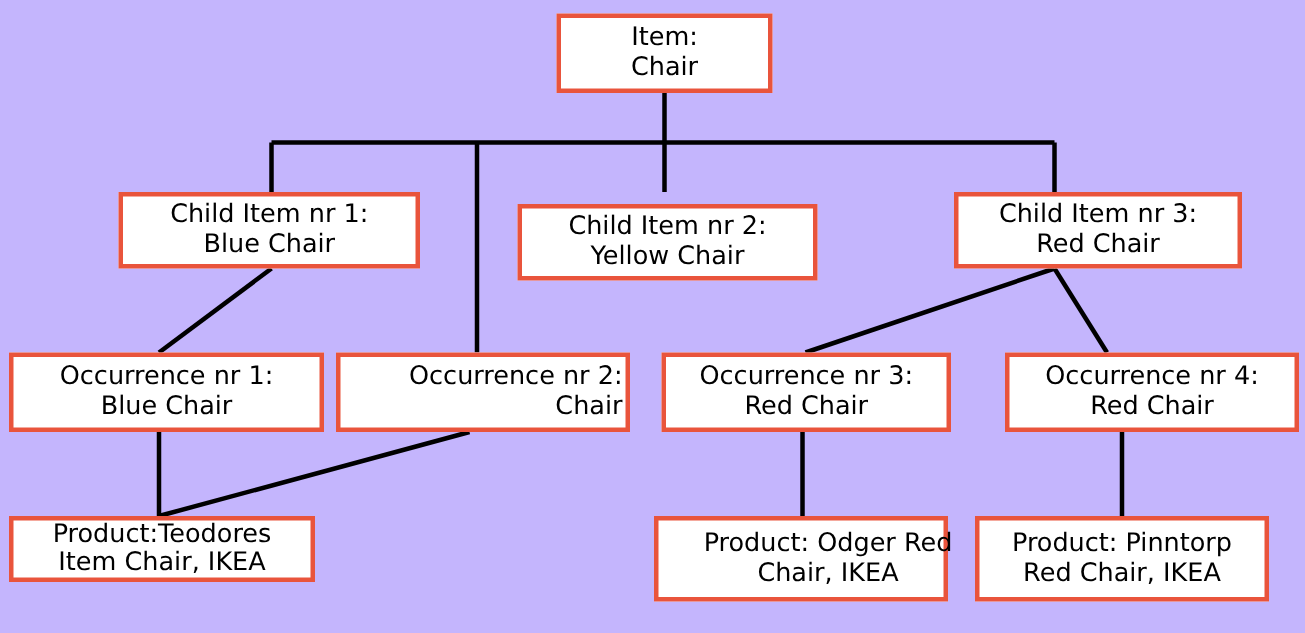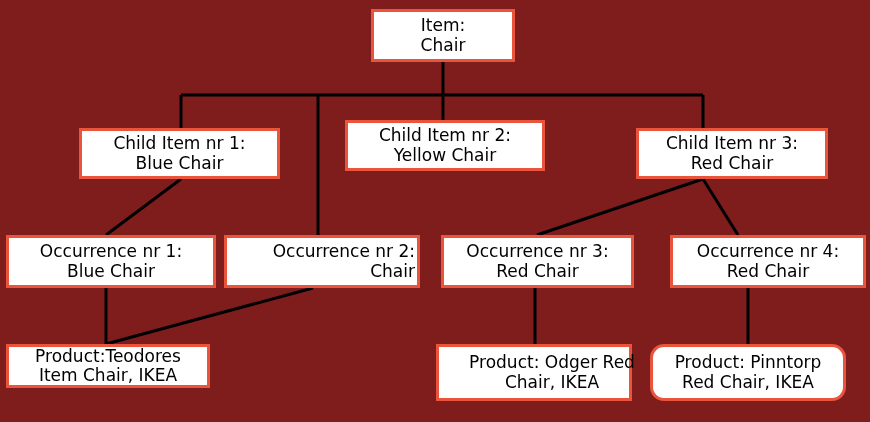--- a/index.html
+++ b/index.html
@@ -7,21 +7,21 @@
     padding: 0;
     background: #ffffff;
   }
   body {
     font-family: "DejaVu Sans", sans-serif;
   }
   #diagram-canvas {
     position: relative;
     width: 870px;
     height: 422px;
-    background: #7f1d1d;
+    background: #c4b5fd;
     overflow: hidden;
   }
   #connector-layer {
     position: absolute;
     left: 0;
     top: 0;
     width: 870px;
     height: 422px;
   }
   .node {
@@ -68,21 +68,21 @@
 
   <div id="node-layer">
       <div class="node" style="left: 371px; top: 9px; width: 144px; height: 53px; border-color: rgb(233, 84, 60);">
         <span class="line1">Item:</span>
         <span class="line2">Chair</span>
       </div>
       <div class="node" style="left: 79px; top: 128px; width: 201px; height: 51px; border-color: rgb(233, 84, 60);">
         <span class="line1">Child Item nr 1:</span>
         <span class="line2">Blue Chair</span>
       </div>
-      <div class="node" style="left: 345px; top: 120px; width: 200px; height: 51px; border-color: rgb(233, 84, 60); text-align: right;">
+      <div class="node" style="left: 345px; top: 136px; width: 200px; height: 51px; border-color: rgb(233, 84, 60); text-align: right;">
         <span class="line1">Child Item nr 2:</span>
         <span class="line2">Yellow Chair</span>
       </div>
       <div class="node" style="left: 608px; top: 128px; width: 192px; height: 51px; border-color: rgb(233, 84, 60); margin-left: 28px;">
         <span class="line1">Child Item nr 3:</span>
         <span class="line2">Red Chair</span>
       </div>
       <div class="node" style="left: 6px; top: 235px; width: 210px; height: 53px; border-color: rgb(233, 84, 60);">
         <span class="line1">Occurrence nr 1:</span>
         <span class="line2">Blue Chair</span>
@@ -100,19 +100,19 @@
         <span class="line2">Red Chair</span>
       </div>
       <div class="node" style="left: 6px; top: 344px; width: 204px; height: 44px; border-color: rgb(233, 84, 60);">
         <span class="line1">Product:Teodores</span>
         <span class="line2">Item Chair, IKEA</span>
       </div>
       <div class="node" style="left: 436px; top: 344px; width: 196px; height: 57px; border-color: rgb(233, 84, 60); padding-left: 38px;">
         <span class="line1">Product: Odger Red</span>
         <span class="line2">Chair, IKEA</span>
       </div>
-      <div class="node" style="left: 650px; top: 344px; width: 196px; height: 57px; border-color: rgb(233, 84, 60); border-radius: 14px;">
+      <div class="node" style="left: 650px; top: 344px; width: 196px; height: 57px; border-color: rgb(233, 84, 60);">
         <span class="line1">Product: Pinntorp</span>
         <span class="line2">Red Chair, IKEA</span>
       </div>
     </div>
 
 </div>
 
 </body></html>

